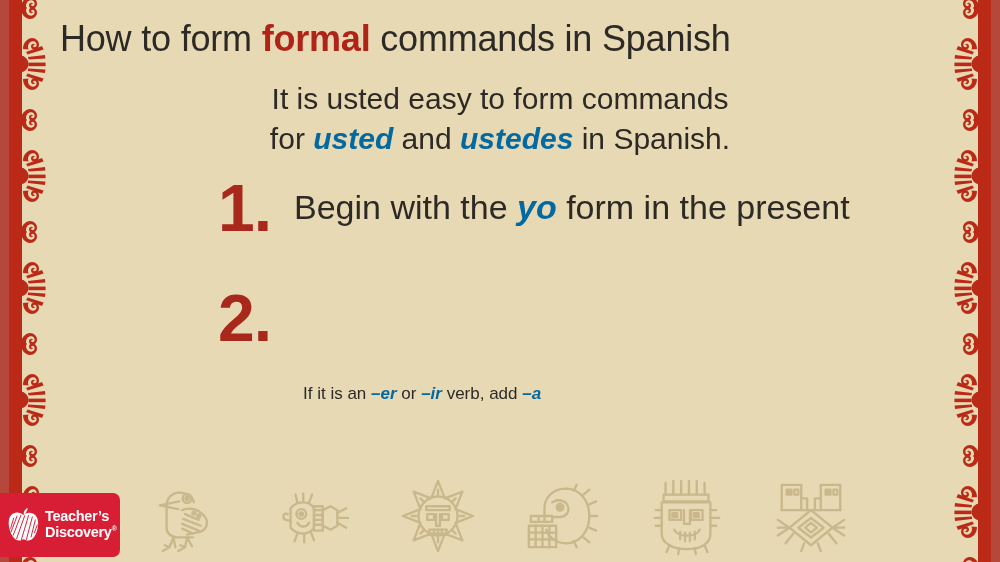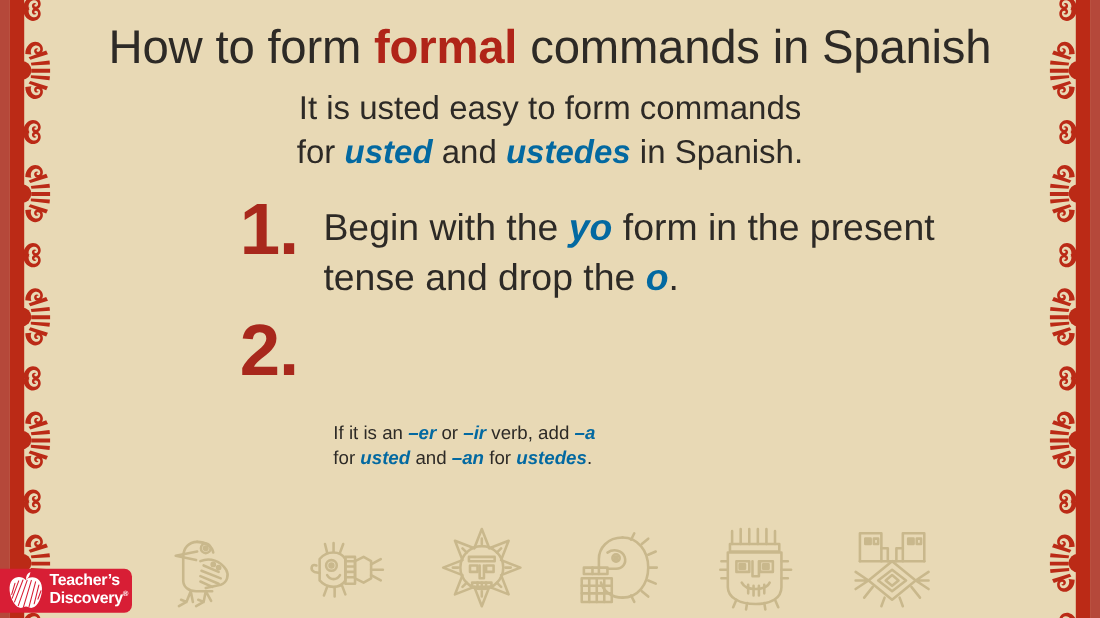--- a/index.html
+++ b/index.html
@@ -59,22 +59,21 @@
   }
   .left .motif-strip  { left: 20px; }
   .right .motif-strip { right: 20px; transform: scaleX(-1); }
 
   
   .title {
     position: absolute;
     top: 20px;
     left: 60px;
     width: 880px;
-    text-align: center;
-    font-size: 43px;
+    font-size: 36px;
     line-height: 1.08;
     color: #2d2a26;
     letter-spacing: -0.2px;
     white-space: nowrap;
   }
   .subtitle {
     position: absolute;
     top: 79px;
     left: 60px;
     width: 880px;
@@ -145,21 +144,21 @@
     width: 78px;
     height: 80px;
   }
 
   
   .logo {
     position: absolute;
     left: 0;
     bottom: 5px;
     width: 120px;
-    height: 40px;
+    height: 64px;
     background: #d81e35;
     border-top-right-radius: 7px;
     border-bottom-right-radius: 7px;
     display: flex;
     align-items: center;
     padding-left: 6px;
     box-sizing: border-box;
   }
   .logo-apple {
     width: 34px;
@@ -256,33 +255,31 @@
 
   <div class="subtitle">
     <div>It is usted easy to form commands</div>
     <div><span>for </span><span class="hl">usted</span><span> and </span><span class="hl">ustedes</span><span> in Spanish.</span></div>
   </div>
 
   <div class="step step-1">
     <div class="step-num">1.</div>
     <div class="step-body">
       <div><span>Begin with the </span><span class="hl">yo</span><span> form in the present</span></div>
-      <div><span>tense and drop the </span><span class="hl">o</span><span>.</span></div>
     </div>
   </div>
 
   <div class="step step-2">
     <div class="step-num">2.</div>
     <div class="step-body">
     </div>
   </div>
 
   <div class="para-3">
     <div><span>If it is an </span><span class="hl">–er</span><span> or </span><span class="hl">–ir</span><span> verb, add </span><span class="hl">–a</span></div>
-    <div><span>for </span><span class="hl">usted</span><span> and </span><span class="hl">–an</span><span> for </span><span class="hl">ustedes</span><span>.</span></div>
   </div>
 
   <div class="glyph-row">
 
     <svg class="glyph" viewBox="0 0 80 80">
       <g fill="none" stroke="#c9b88c" stroke-width="2.4" stroke-linecap="round" stroke-linejoin="round">
         <path d="M30 16 C22 16 17 22 17 30 L17 52 C17 58 22 62 29 62 L44 62"></path>
         <path d="M30 16 C38 16 44 20 45 26"></path>
         <circle cx="38" cy="22" r="4.5"></circle>
         <circle cx="38" cy="22" r="1.6" fill="#c9b88c"></circle>

